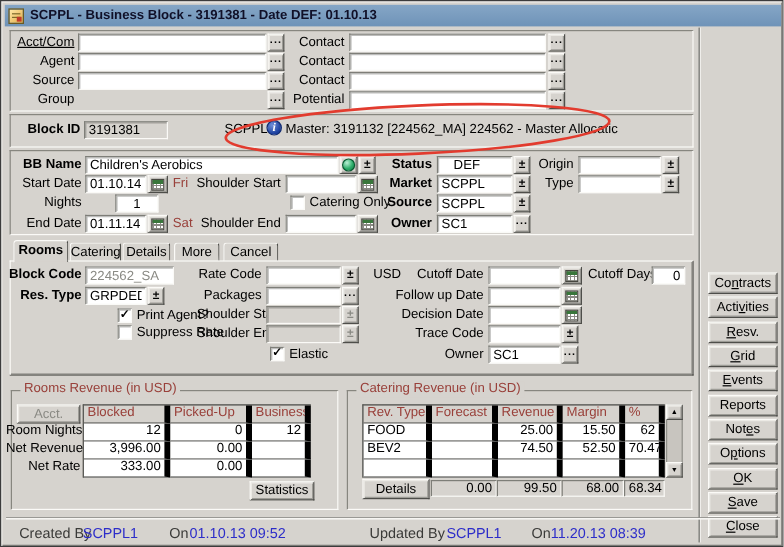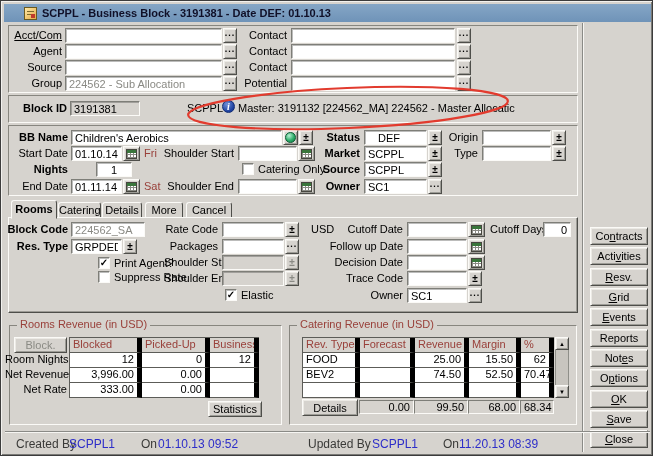--- a/index.html
+++ b/index.html
@@ -1,21 +1,21 @@
 <!DOCTYPE html>
 <html style="--titlebar-blue: #85a6c6; --accent-maroon: #99403a; --link-blue: #2d2dc9; --annotation-red: #e23b2e;"><head>
 <meta charset="utf-8">
 <style>
   * { box-sizing: border-box; margin:0; padding:0; }
   html,body { width:653px; height:456px; }
   body { font-family:"Liberation Sans",sans-serif; font-size:11px; color:#000; background:#fff; }
   #win { position:relative; width:653px; height:456px; background:#d6d3ce; border:1px solid #3c3c3c;
          box-shadow: inset 1px 1px 0 #f2f1ee, inset -1px -1px 0 #7a7a76; overflow:hidden; }
   .titlebar { position:absolute; left:3px; top:3px; width:647px; height:18px;
-              background:linear-gradient(var(--titlebar-blue,#85a6c6),#6f93b8); display:flex; align-items:center; padding-left:20px; }
+              background:linear-gradient(var(--titlebar-blue,#85a6c6),#6f93b8); display:flex; align-items:center; padding-left:3px; }
   .appico { width:13px; height:13px; background:linear-gradient(135deg,#ffe9a8,#e2ab46); border:1px solid #6b5a20; position:relative; flex:0 0 auto; }
   .appico::before { content:''; position:absolute; left:2px; top:3px; right:2px; height:1px; background:#7d6a2c; box-shadow:0 3px 0 #7d6a2c; }
   .appico::after  { content:''; position:absolute; right:1px; bottom:1px; width:4px; height:4px; background:#c03a2a; }
   .title-text { font-weight:bold; font-size:11px; color:#101028; margin-left:5px; white-space:nowrap; }
 
   .panel { position:absolute; border:1px solid; border-color:#87867f #fbfaf7 #fbfaf7 #87867f; }
   .lbl { position:absolute; height:15px; line-height:15px; font-size:11px; text-align:right; white-space:nowrap; color:#000; }
   .lbl.l { text-align:left; }
   .lbl.b { font-weight:bold; }
   .maroon { color:var(--accent-maroon,#99403a); }
@@ -112,21 +112,20 @@
   <span class="btn" style="left:222px;top:59px;width:14px;height:15px;">
       <span class="dots">...</span>
     </span>
   <span class="lbl" style="left:230px;top:59px;width:56px;">Contact</span>
   <input class="fld" style="left: 290px; top: 59px; width: 164px;" value="">
   <span class="btn" style="left:456px;top:59px;width:14px;height:15px;">
       <span class="dots">...</span>
     </span>
 
   <span class="lbl" style="left:4px;top:75px;width:57px;">Group</span>
-  <input class="fld gtx" readonly="" style="left: 64px; top: 75px; width: 157px;" value="224562 - Sub Allocation">
   <span class="btn" style="left:222px;top:75px;width:14px;height:15px;">
       <span class="dots">...</span>
     </span>
   <span class="lbl" style="left:230px;top:75px;width:56px;">Potential</span>
   <input class="fld" style="left: 290px; top: 75px; width: 164px;" value="">
   <span class="btn" style="left:456px;top:75px;width:14px;height:15px;">
       <span class="dots">...</span>
     </span>
 
   <div class="panel" style="left:7px;top:94px;width:570px;height:28px;"></div>
@@ -172,21 +171,21 @@
   <input class="fld" style="left: 363px; top: 145px; width: 63px;" value="SCPPL">
   <span class="btn" style="left:427px;top:145px;width:14px;height:15px;">
       <span class="ddg">±</span>
     </span>
   <span class="lbl" style="left:432px;top:145px;width:45px;">Type</span>
   <input class="fld" style="left: 481px; top: 145px; width: 69px;" value="">
   <span class="btn" style="left:551px;top:145px;width:14px;height:15px;">
       <span class="ddg">±</span>
     </span>
 
-  <span class="lbl" style="left:4px;top:161px;width:63px;font-weight:bold;">Nights</span>
+  <span class="lbl" style="left:4px;top:161px;width:63px;">Nights</span>
   <input class="fld ct" style="left: 95px; top: 161px; width: 36px;" value="1">
   <span class="cb" style="left:241px;top:162px;"></span>
   <span class="lbl l" style="left:257px;top:161px;width:75px;">Catering Only</span>
   <span class="lbl b" style="left:315px;top:161px;width:44px;">Source</span>
   <input class="fld" style="left: 363px; top: 161px; width: 63px;" value="SCPPL">
   <span class="btn" style="left:427px;top:161px;width:14px;height:15px;">
       <span class="ddg">±</span>
     </span>
 
   <span class="lbl" style="left:4px;top:178px;width:63px;">End Date</span>
@@ -278,21 +277,21 @@
     </span>
   <span class="lbl l" style="left:240px;top:287px;width:50px;z-index:3;">Elastic</span>
   <span class="lbl" style="left:308px;top:287px;width:94px;z-index:3;">Owner</span>
   <input class="fld" style="left: 406px; top: 287px; width: 60px; z-index: 3;" value="SC1">
   <span class="btn" style="left:467px;top:287px;width:14px;height:15px;z-index:3;">
       <span class="dots">...</span>
     </span>
 
   <div class="group" style="left:8px;top:324px;width:273px;height:100px;"></div>
   <span class="legend" style="left:16px;top:317px;">Rooms Revenue (in  USD)</span>
-  <span class="btn dis" style="left:13px;top:336px;width:53px;height:16px;">Block.</span>
+  <span class="btn dis" style="left:13px;top:336px;width:53px;height:16px;">Acct.</span>
 
   <div class="grid" style="left:68px;top:336px;grid-template-columns:72px 68px 49px;">
     <span class="c h">Blocked</span>
     <span class="c h">Picked-Up</span>
     <span class="c h">Business</span>
     <span class="c num">12</span>
     <span class="c num">0</span>
     <span class="c num">12</span>
     <span class="c num">3,996.00</span>
     <span class="c num">0.00</span>

